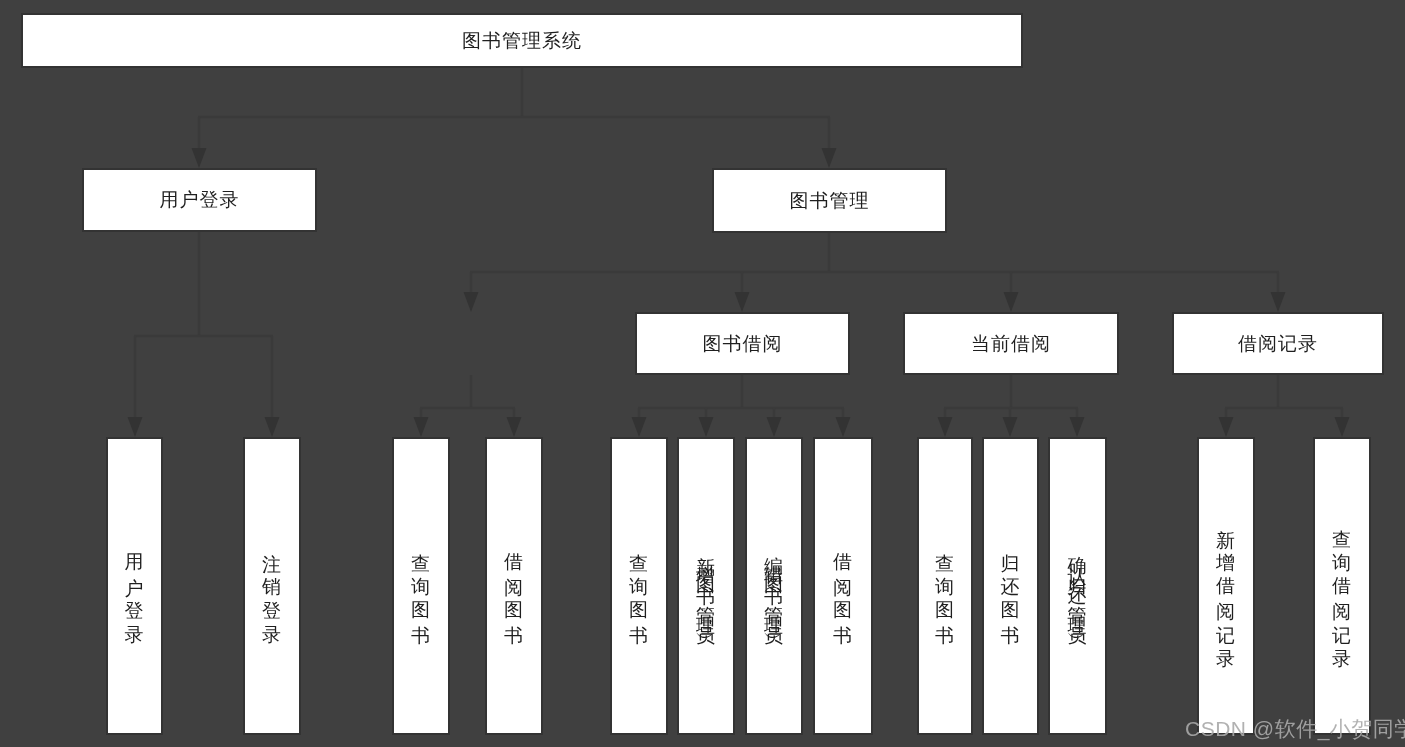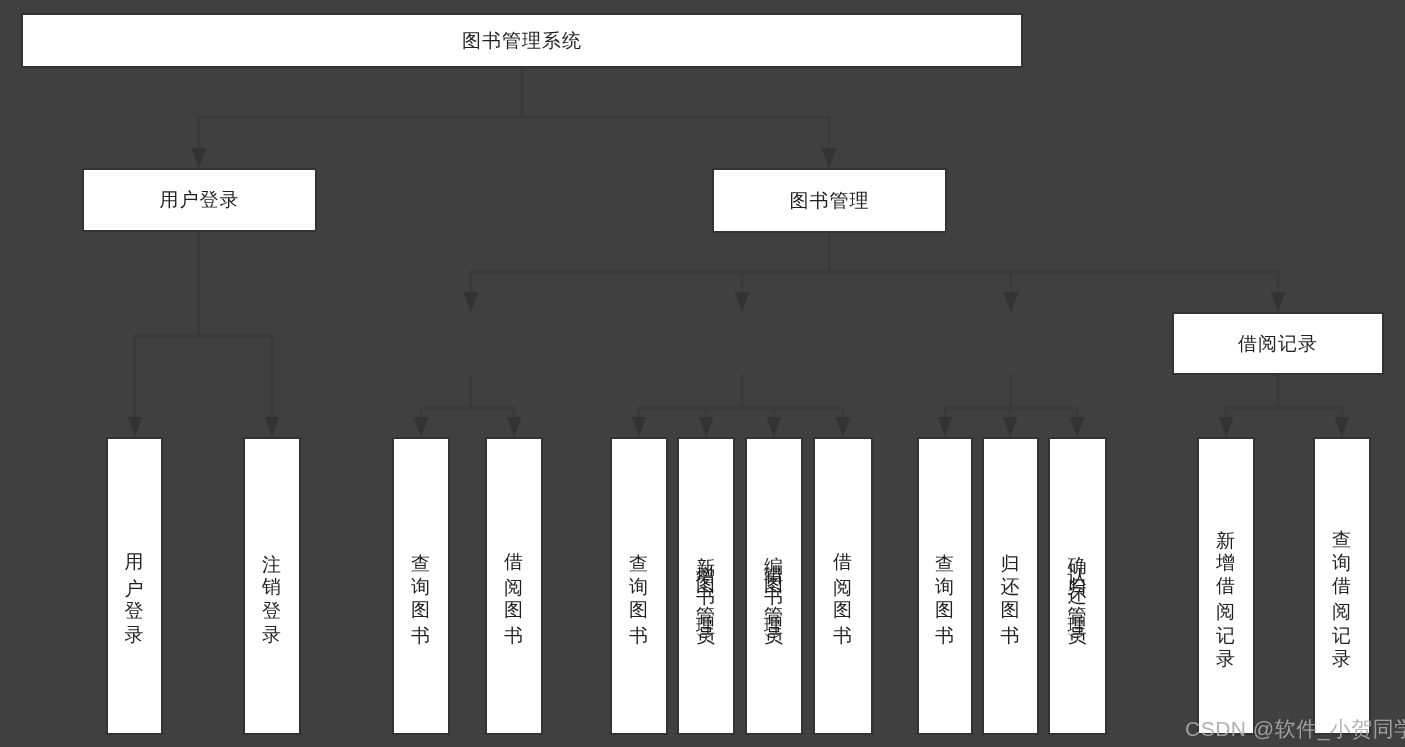--- a/index.html
+++ b/index.html
@@ -126,20 +126,26 @@
     <span class="lbl">图书管理系统</span>
   </div>
 
   <div class="box hbox" style="left:82px; top:168px; width:235px; height:64px;">
     <span class="lbl">用户登录</span>
   </div>
   <div class="box hbox" style="left:712px; top:168px; width:235px; height:65px;">
     <span class="lbl">图书管理</span>
   </div>
 
+  <div class="box hbox" style="left:635px; top:312px; width:215px; height:63px;">
+    <span class="lbl">图书借阅</span>
+  </div>
+  <div class="box hbox" style="left:903px; top:312px; width:216px; height:63px;">
+    <span class="lbl">当前借阅</span>
+  </div>
   <div class="box hbox" style="left:1172px; top:312px; width:212px; height:63px;">
     <span class="lbl">借阅记录</span>
   </div>
 
   <div class="box vbox" style="left:106px; top:437px; width:57px; height:298px;">
     <span class="lbl">用户登录</span>
   </div>
   <div class="box vbox" style="left:243px; top:437px; width:58px; height:298px;">
     <span class="lbl">注销登录</span>
   </div>

